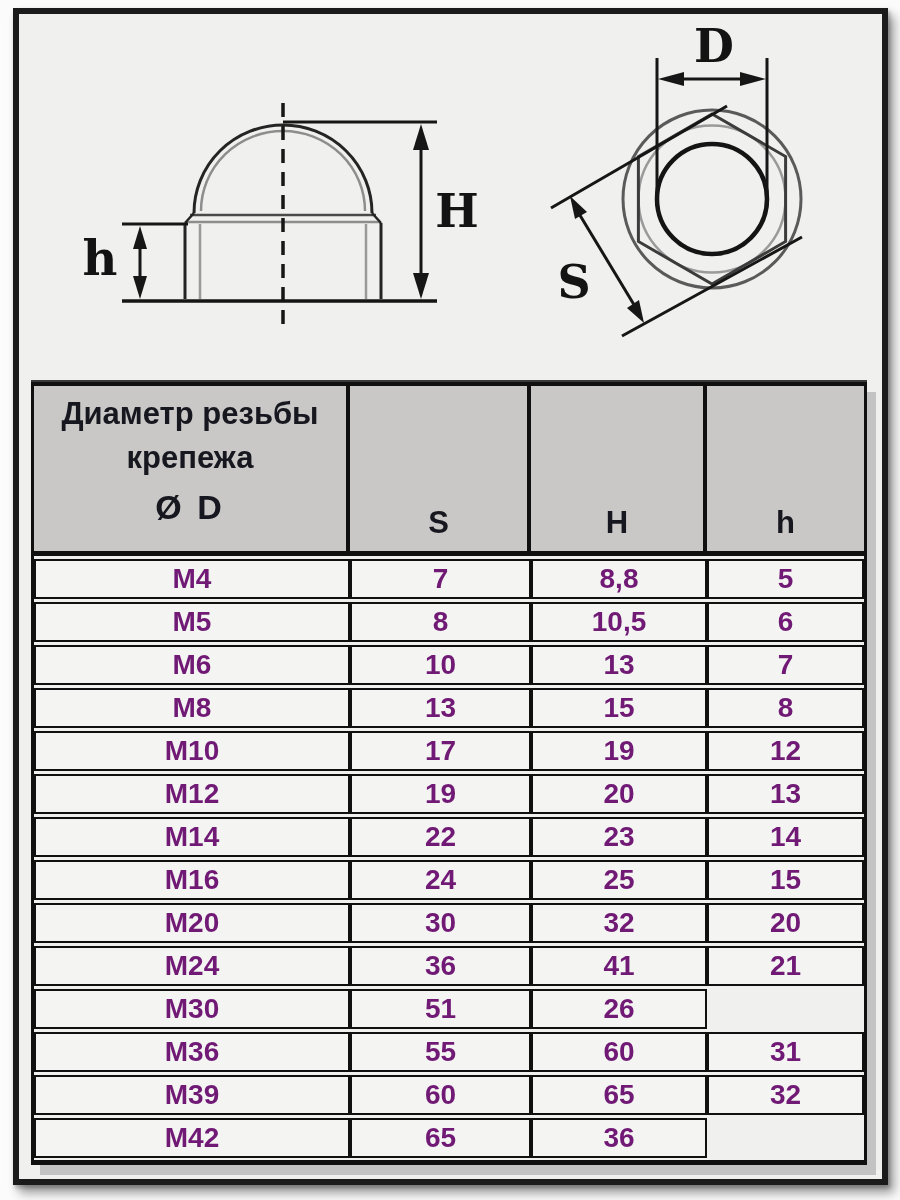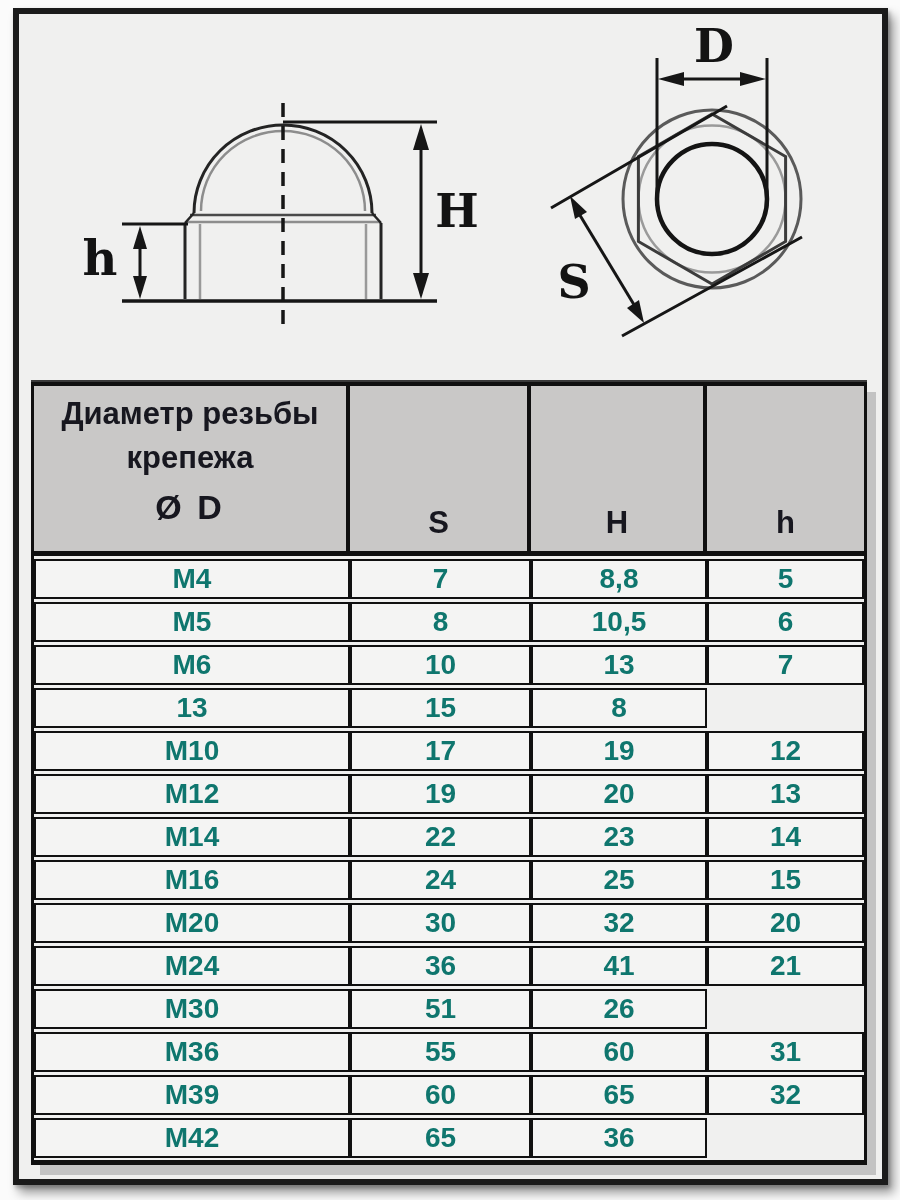--- a/index.html
+++ b/index.html
@@ -65,21 +65,21 @@
   .trow {
     display: grid;
     grid-template-columns: 316px 181px 176px auto;
     height: 40px;
     margin-top: 3px;
   }
   .tcell {
     border: 2px solid #101010;
     background: #f4f4f3;
     display: flex; align-items: center; justify-content: center;
-    font-size: 28px; font-weight: 700; color: #0f766e;
+    font-size: 28px; font-weight: 700; color: #701a75;
     line-height: 1;
   }
   
   .dim-label {
     font-family: "DejaVu Serif", "Liberation Serif", serif;
     font-weight: 700;
     fill: #131313;
   }
 </style>
 </head>
@@ -175,20 +175,21 @@
   </div>
 
   <div class="trow">
     <div class="tcell">M6</div>
     <div class="tcell">10</div>
     <div class="tcell">13</div>
     <div class="tcell">7</div>
   </div>
 
   <div class="trow">
+    <div class="tcell">M8</div>
     <div class="tcell">13</div>
     <div class="tcell">15</div>
     <div class="tcell">8</div>
   </div>
 
   <div class="trow">
     <div class="tcell">M10</div>
     <div class="tcell">17</div>
     <div class="tcell">19</div>
     <div class="tcell">12</div>

